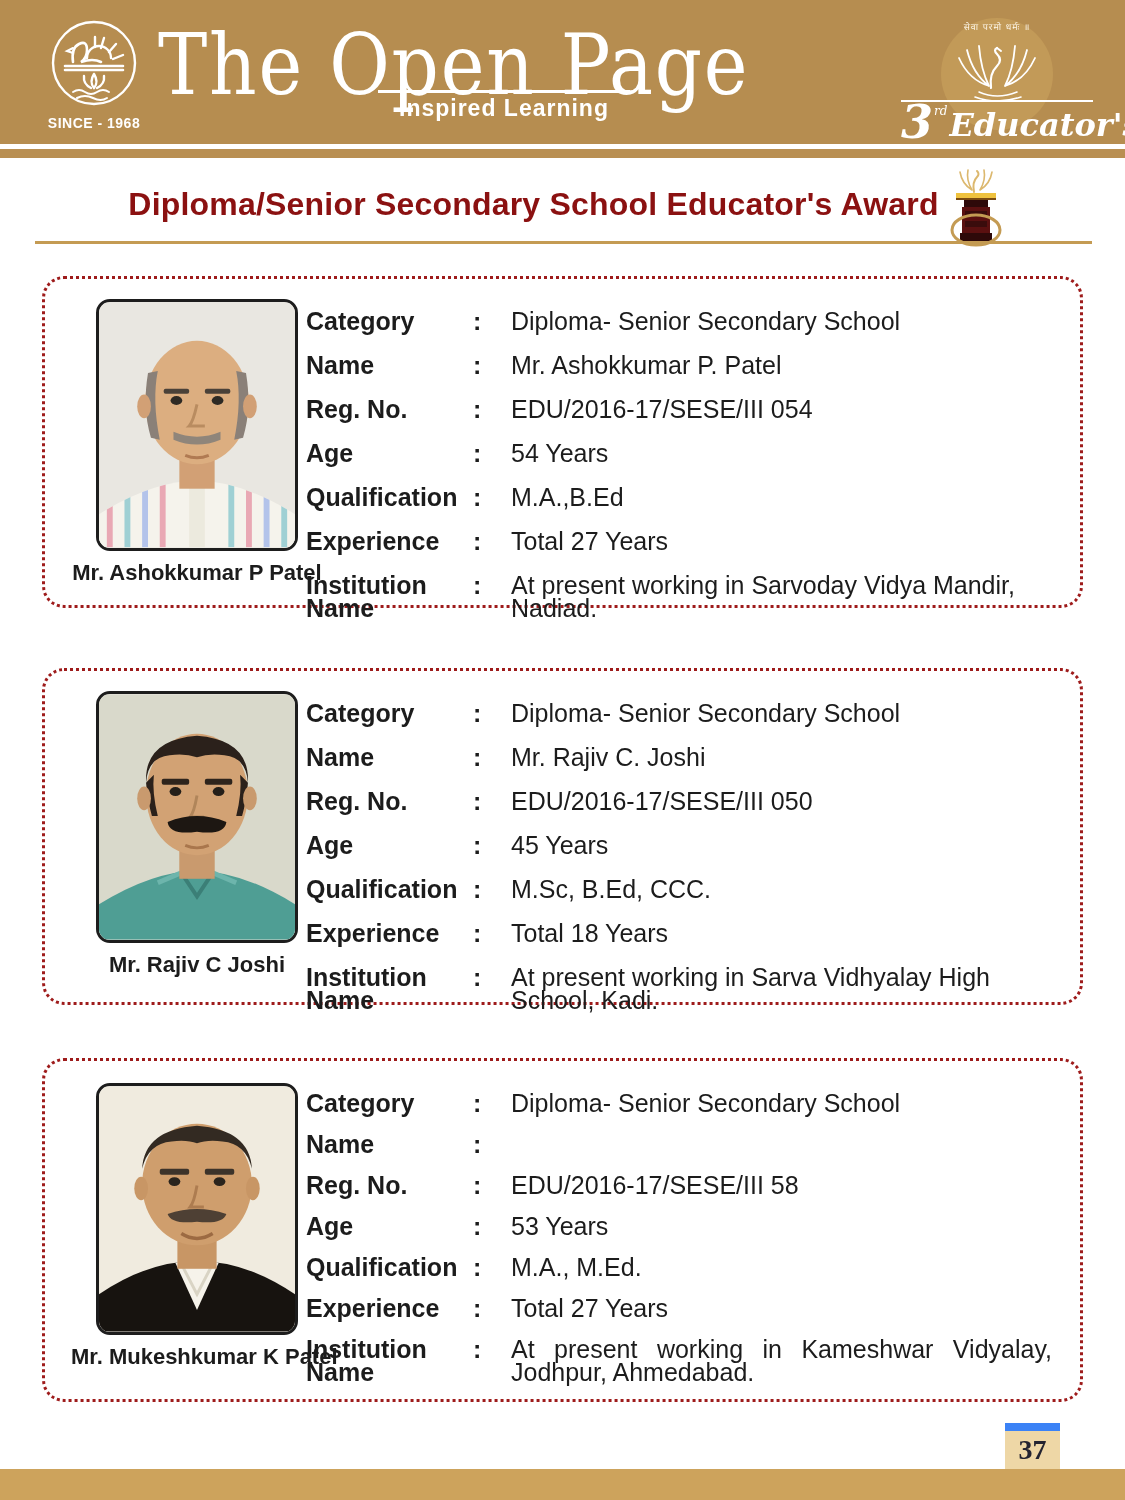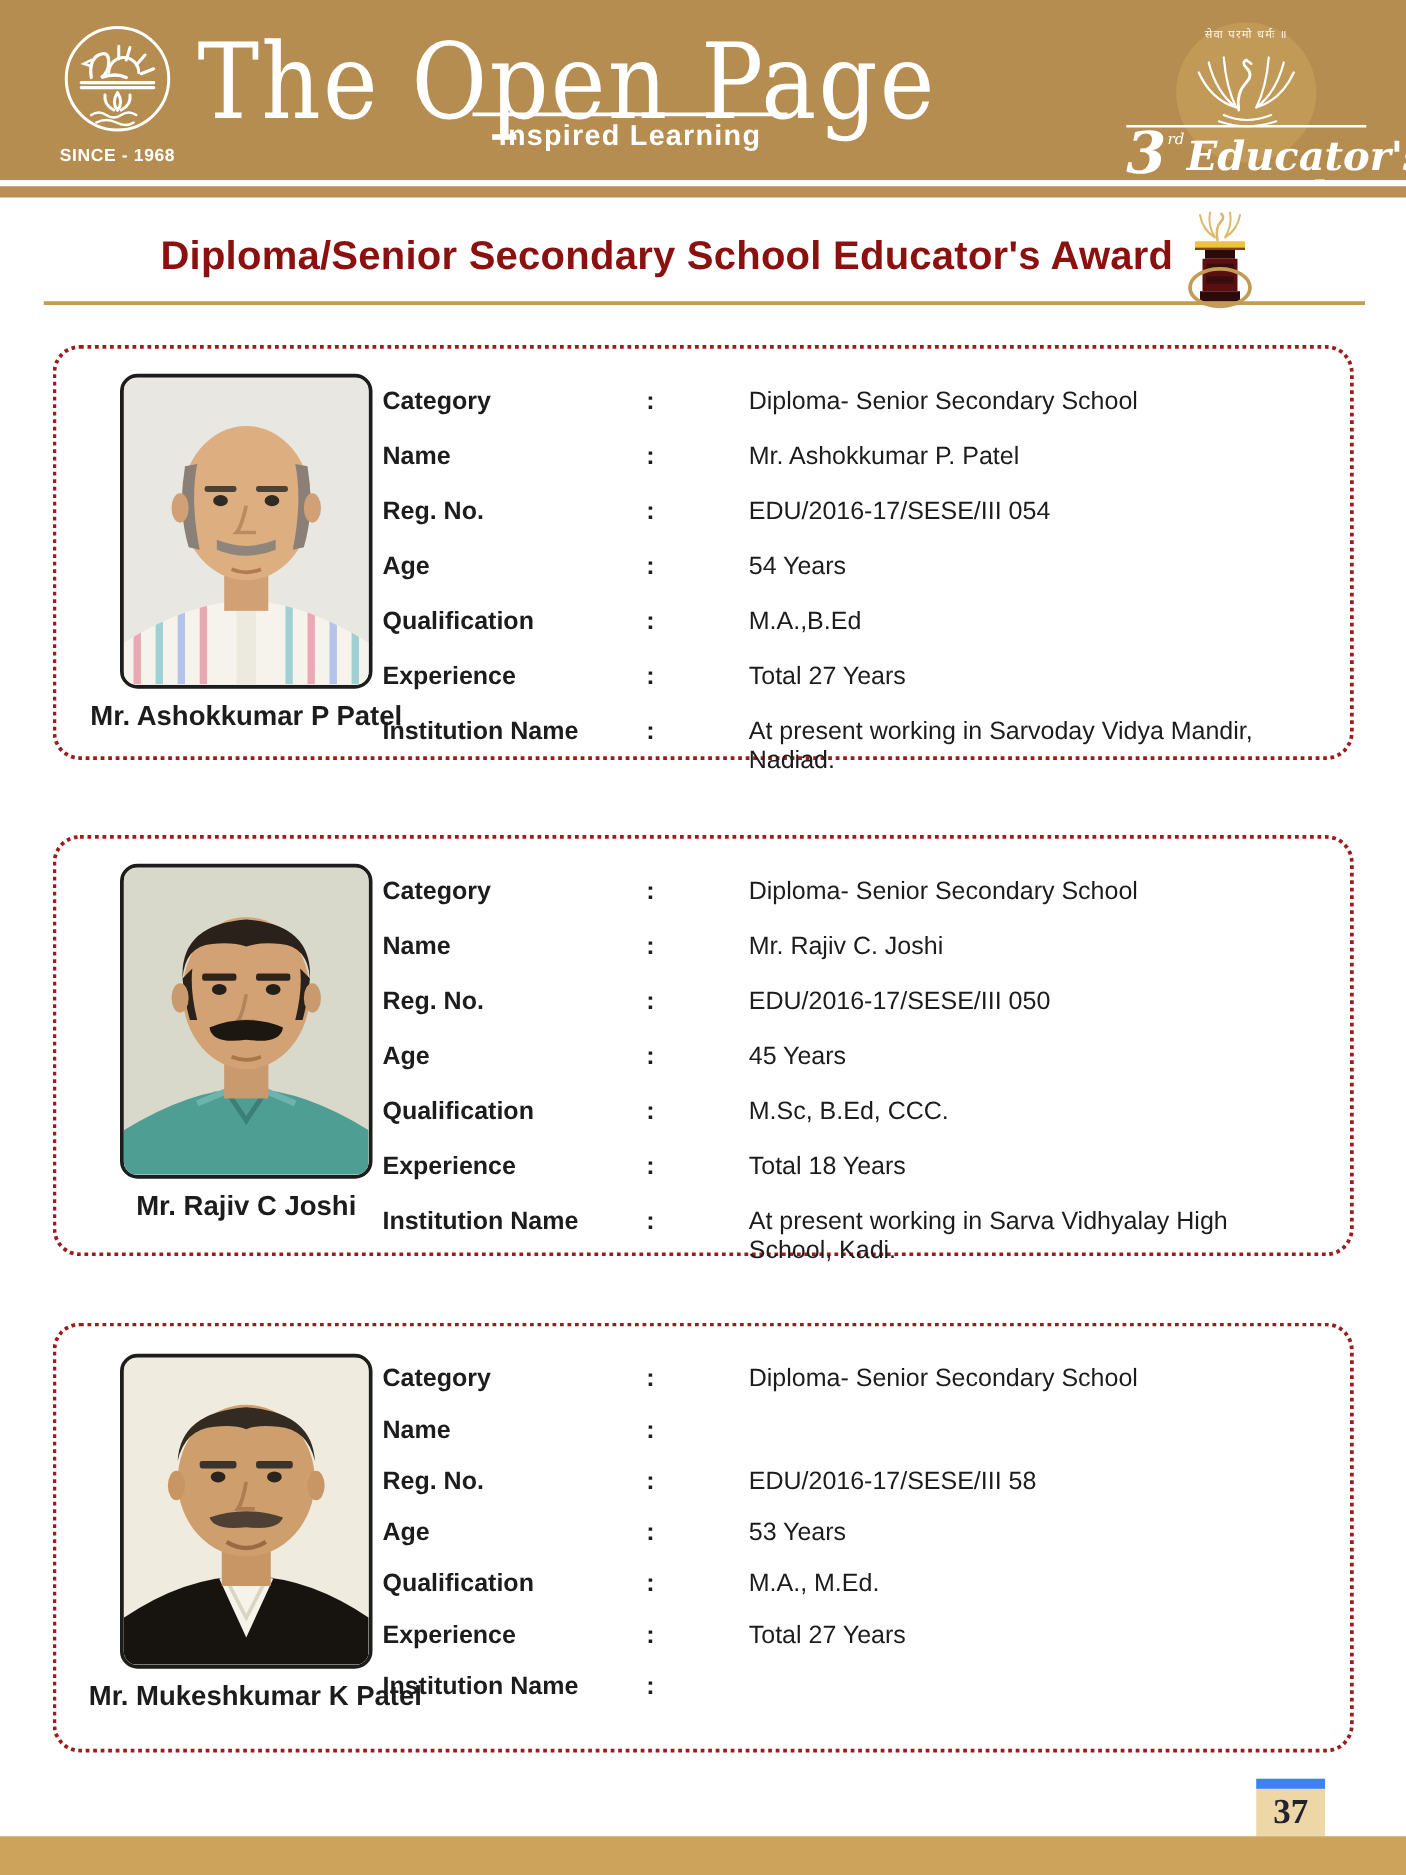--- a/index.html
+++ b/index.html
@@ -67,21 +67,21 @@
   .photo-col { position:absolute; left:26px; top:20px; width:252px; text-align:center; }
   .photo {
     width:202px; height:252px; margin:0 auto;
     border:3px solid #1d1d1d; border-radius:14px; overflow:hidden; background:#e8e6e0;
   }
   .photo svg { display:block; width:100%; height:100%; }
   .photo-caption { margin-top:9px; font-weight:bold; font-size:22px; white-space:nowrap; }
   .card-3 .photo-col { top:22px; }
 
   .fields { position:absolute; left:261px; top:31px; right:28px; }
-  .frow { display:flex; font-size:20px; line-height:23px; margin-bottom:21px;gap:44px; }
+  .frow { display:flex; font-size:25px; line-height:23px; margin-bottom:21px; }
   .card-3 .frow { margin-bottom:18px; }
   .frow .lbl { width:167px; font-weight:bold; flex:none; }
   .frow .col { width:38px; font-weight:bold; flex:none; }
   .frow .val { flex:1; }
   .val.justify { text-align:justify; }
 
   
   .footer-bar { position:absolute; left:0; bottom:0; width:1125px; height:31px; background:#cda35c; }
   .pagenum-box {
     position:absolute; right:65px; bottom:31px; width:55px; height:46px;
@@ -368,20 +368,21 @@
           <span class="val">M.A., M.Ed.</span>
         </div>
       <div class="frow">
           <span class="lbl">Experience</span>
           <span class="col">:</span>
           <span class="val">Total 27 Years</span>
         </div>
       <div class="frow">
           <span class="lbl">Institution Name</span>
           <span class="col">:</span>
+          <span class="val justify">At present working in Kameshwar Vidyalay, Jodhpur, Ahmedabad.</span>
         </div>
     </div>
   </div>
 
   <div class="pagenum-box">37</div>
   <div class="footer-bar"></div>
 
 </div>
 
 </body></html>

